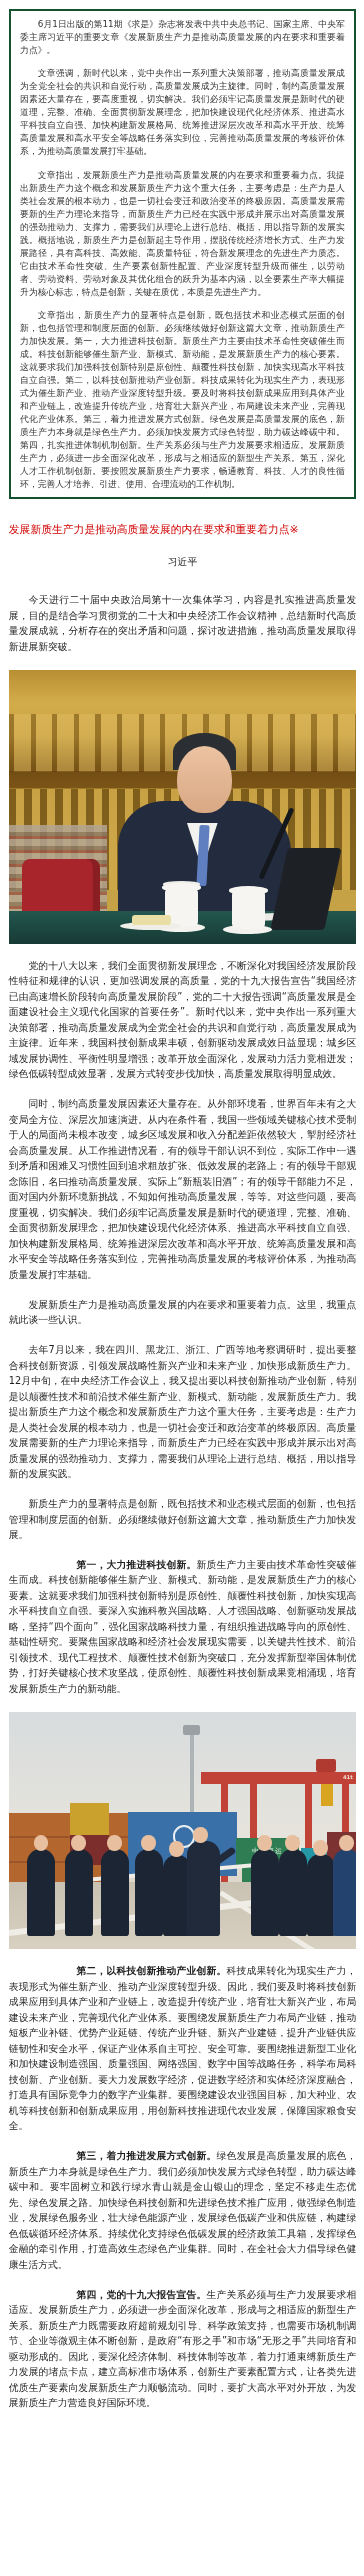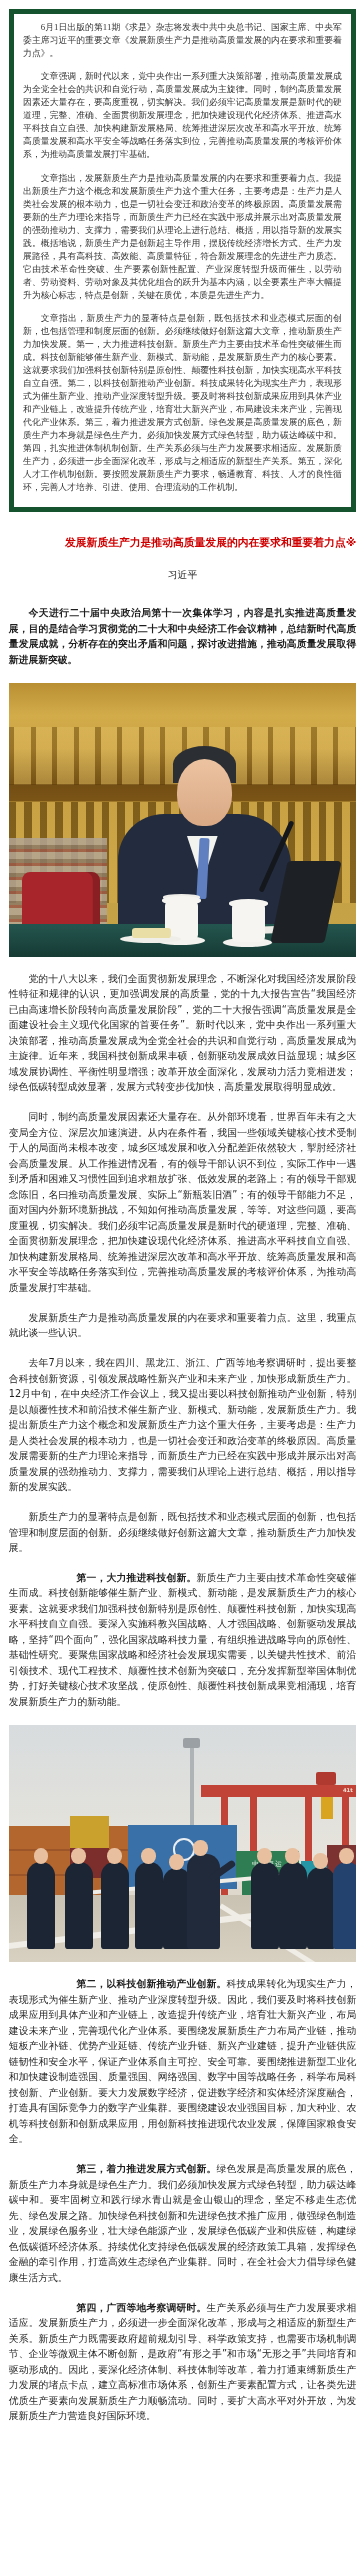--- a/index.html
+++ b/index.html
@@ -2,61 +2,60 @@
 <html lang="zh" style="font-size:8.2px"><head>
 <meta charset="utf-8">
 <style>
   html,body{margin:0;padding:0;background:#ffffff;}
   body{width:365px;font-family:"DejaVu Sans","Liberation Sans",sans-serif;color:#222;}
   .page{width:365px;overflow:hidden;background:#fff;}
 
   
   .summary-box{
     margin:8.8px 8.8px 0 8.8px;
-    border:5px solid #14532d;
+    border:2px solid #14532d;
     padding:7.2px 9.3px 6.2px 9.3px;
     box-sizing:border-box;
-    font-family:Liberation Serif, serif;
   }
   .summary-box p{
     margin:0 0 10.3px 0;
     font-size:8.8px;
     line-height:13px;
     color:#333;
     text-indent:2em;
     text-align:justify;
   }
-  .summary-box p:last-child{margin-bottom:7px;}
+  .summary-box p:last-child{margin-bottom:0;}
 
   
   .article{margin:0 8.8px;}
   .headline{
     margin:24px 0 0 0;
-    text-align:right;
+    text-align:left;
     font-size:10.8px;
-    font-weight:bold;
+    font-weight:normal;
     color:#d00000;
     line-height:14.4px;
   }
   .author{
     margin:18.6px 0 0 0;
     text-align:center;
     font-size:9.8px;
     color:#222;
   }
   .article p.body{
     margin:14.4px 0 0 0;
     font-size:9.8px;
     line-height:15.5px;
     text-align:justify;
     text-indent:2em;
     color:#1f1f1f;
   }
   .article p.body b{font-weight:bold;margin-left:48px;}
-  .article p.intro{margin-top:23px;font-weight:bold;}
+  .article p.intro{margin-top:23px;}
   .caption{
     margin:8.2px 0 3.1px 0;
     font-size:9.3px;
     line-height:15px;
     color:#3f6db5;
     text-indent:2em;
     text-align:justify;
   }
 
   
@@ -213,18 +212,18 @@
       <div class="p2-person q9"></div>
     </div>
 
     <p class="body">
       <b>第二，以科技创新推动产业创新。</b><span>科技成果转化为现实生产力，表现形式为催生新产业、推动产业深度转型升级。因此，我们要及时将科技创新成果应用到具体产业和产业链上，改造提升传统产业，培育壮大新兴产业，布局建设未来产业，完善现代化产业体系。要围绕发展新质生产力布局产业链，推动短板产业补链、优势产业延链、传统产业升链、新兴产业建链，提升产业链供应链韧性和安全水平，保证产业体系自主可控、安全可靠。要围绕推进新型工业化和加快建设制造强国、质量强国、网络强国、数字中国等战略任务，科学布局科技创新、产业创新。要大力发展数字经济，促进数字经济和实体经济深度融合，打造具有国际竞争力的数字产业集群。要围绕建设农业强国目标，加大种业、农机等科技创新和创新成果应用，用创新科技推进现代农业发展，保障国家粮食安全。</span>
     </p>
     <p class="body">
       <b>第三，着力推进发展方式创新。</b><span>绿色发展是高质量发展的底色，新质生产力本身就是绿色生产力。我们必须加快发展方式绿色转型，助力碳达峰碳中和。要牢固树立和践行绿水青山就是金山银山的理念，坚定不移走生态优先、绿色发展之路。加快绿色科技创新和先进绿色技术推广应用，做强绿色制造业，发展绿色服务业，壮大绿色能源产业，发展绿色低碳产业和供应链，构建绿色低碳循环经济体系。持续优化支持绿色低碳发展的经济政策工具箱，发挥绿色金融的牵引作用，打造高效生态绿色产业集群。同时，在全社会大力倡导绿色健康生活方式。</span>
     </p>
     <p class="body">
-      <b>第四，广西等地考察调研时。</b><span>生产关系必须与生产力发展要求相适应。发展新质生产力，必须进一步全面深化改革，形成与之相适应的新型生产关系。新质生产力既需要政府超前规划引导、科学政策支持，也需要市场机制调节、企业等微观主体不断创新，是政府“有形之手”和市场“无形之手”共同培育和驱动形成的。因此，要深化经济体制、科技体制等改革，着力打通束缚新质生产力发展的堵点卡点，建立高标准市场体系，创新生产要素配置方式，让各类先进优质生产要素向发展新质生产力顺畅流动。同时，要扩大高水平对外开放，为发展新质生产力营造良好国际环境。</span>
+      <b>第四，党的十九大报告宣告。</b><span>生产关系必须与生产力发展要求相适应。发展新质生产力，必须进一步全面深化改革，形成与之相适应的新型生产关系。新质生产力既需要政府超前规划引导、科学政策支持，也需要市场机制调节、企业等微观主体不断创新，是政府“有形之手”和市场“无形之手”共同培育和驱动形成的。因此，要深化经济体制、科技体制等改革，着力打通束缚新质生产力发展的堵点卡点，建立高标准市场体系，创新生产要素配置方式，让各类先进优质生产要素向发展新质生产力顺畅流动。同时，要扩大高水平对外开放，为发展新质生产力营造良好国际环境。</span>
     </p>
 
   </div>
 </div>
 
 
 </body></html>

